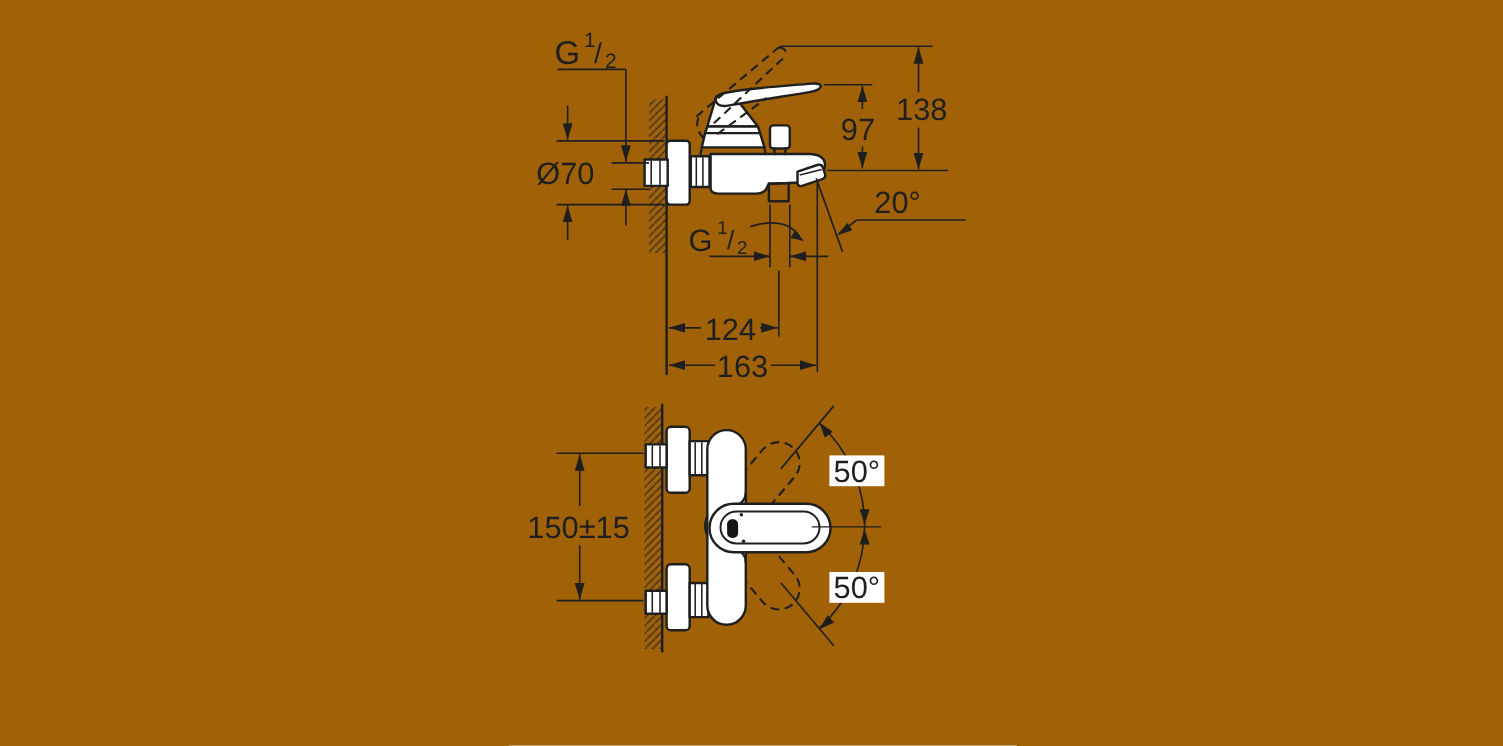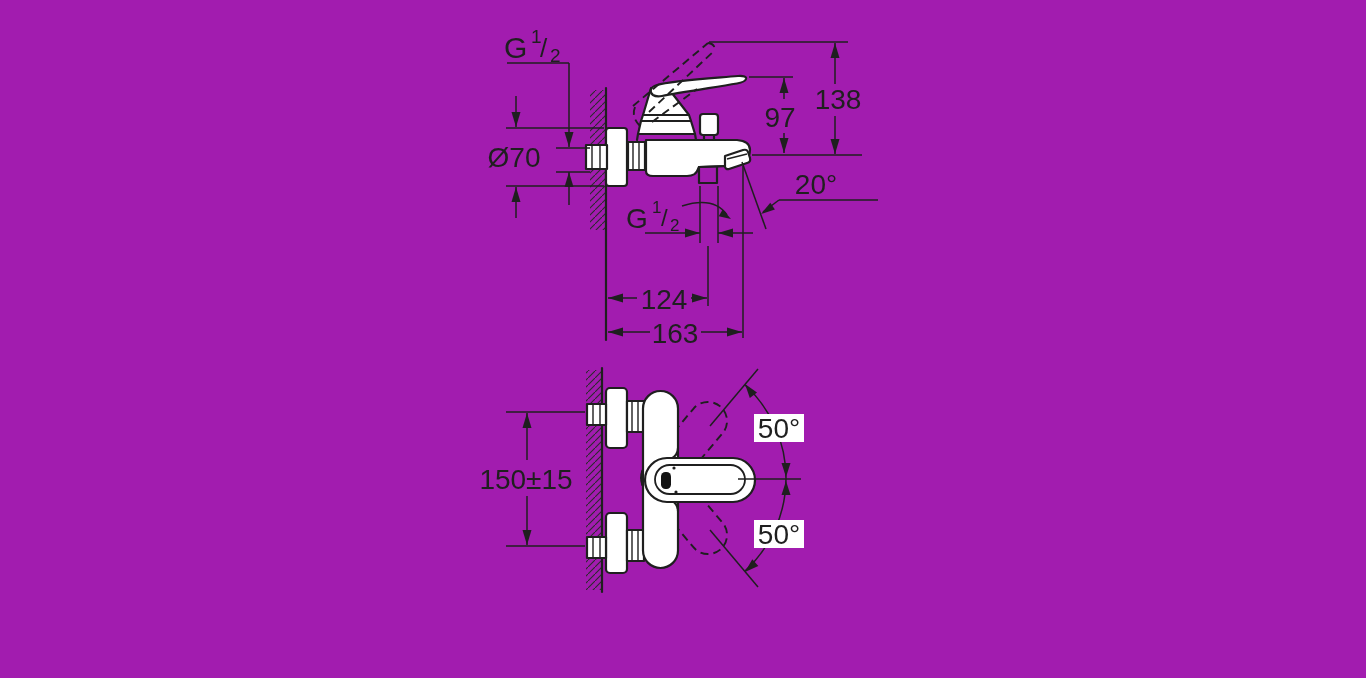--- a/index.html
+++ b/index.html
@@ -1,16 +1,16 @@
 <!DOCTYPE html>
 <html><head>
 <meta charset="utf-8">
 <style>
   html,body{margin:0;padding:0;background:#ffffff;}
-  .stage{position:relative;width:1366px;height:678px;background:#a21caf;overflow:hidden;
+  .stage{position:relative;width:1366px;height:678px;background:#a16207;overflow:hidden;
          font-family:"Liberation Sans", sans-serif;}
   svg{position:absolute;left:0;top:0;}
   svg text{fill:#1f1f1f;font-family:"Liberation Sans", sans-serif;}
   .outline{fill:none;stroke:#1f1f1f;stroke-width:2.2;stroke-linecap:round;stroke-linejoin:round;}
   .solidw{fill:#ffffff;stroke:#1f1f1f;stroke-width:2.2;stroke-linejoin:round;}
   .thin{fill:none;stroke:#1f1f1f;stroke-width:1.4;}
   .dim{fill:none;stroke:#1f1f1f;stroke-width:1.5;}
   .dashed{fill:none;stroke:#1f1f1f;stroke-width:1.9;stroke-dasharray:8 5;stroke-linecap:butt;}
   .arrow{fill:#1f1f1f;stroke:none;}
   .dtxt{font-size:28px;}

